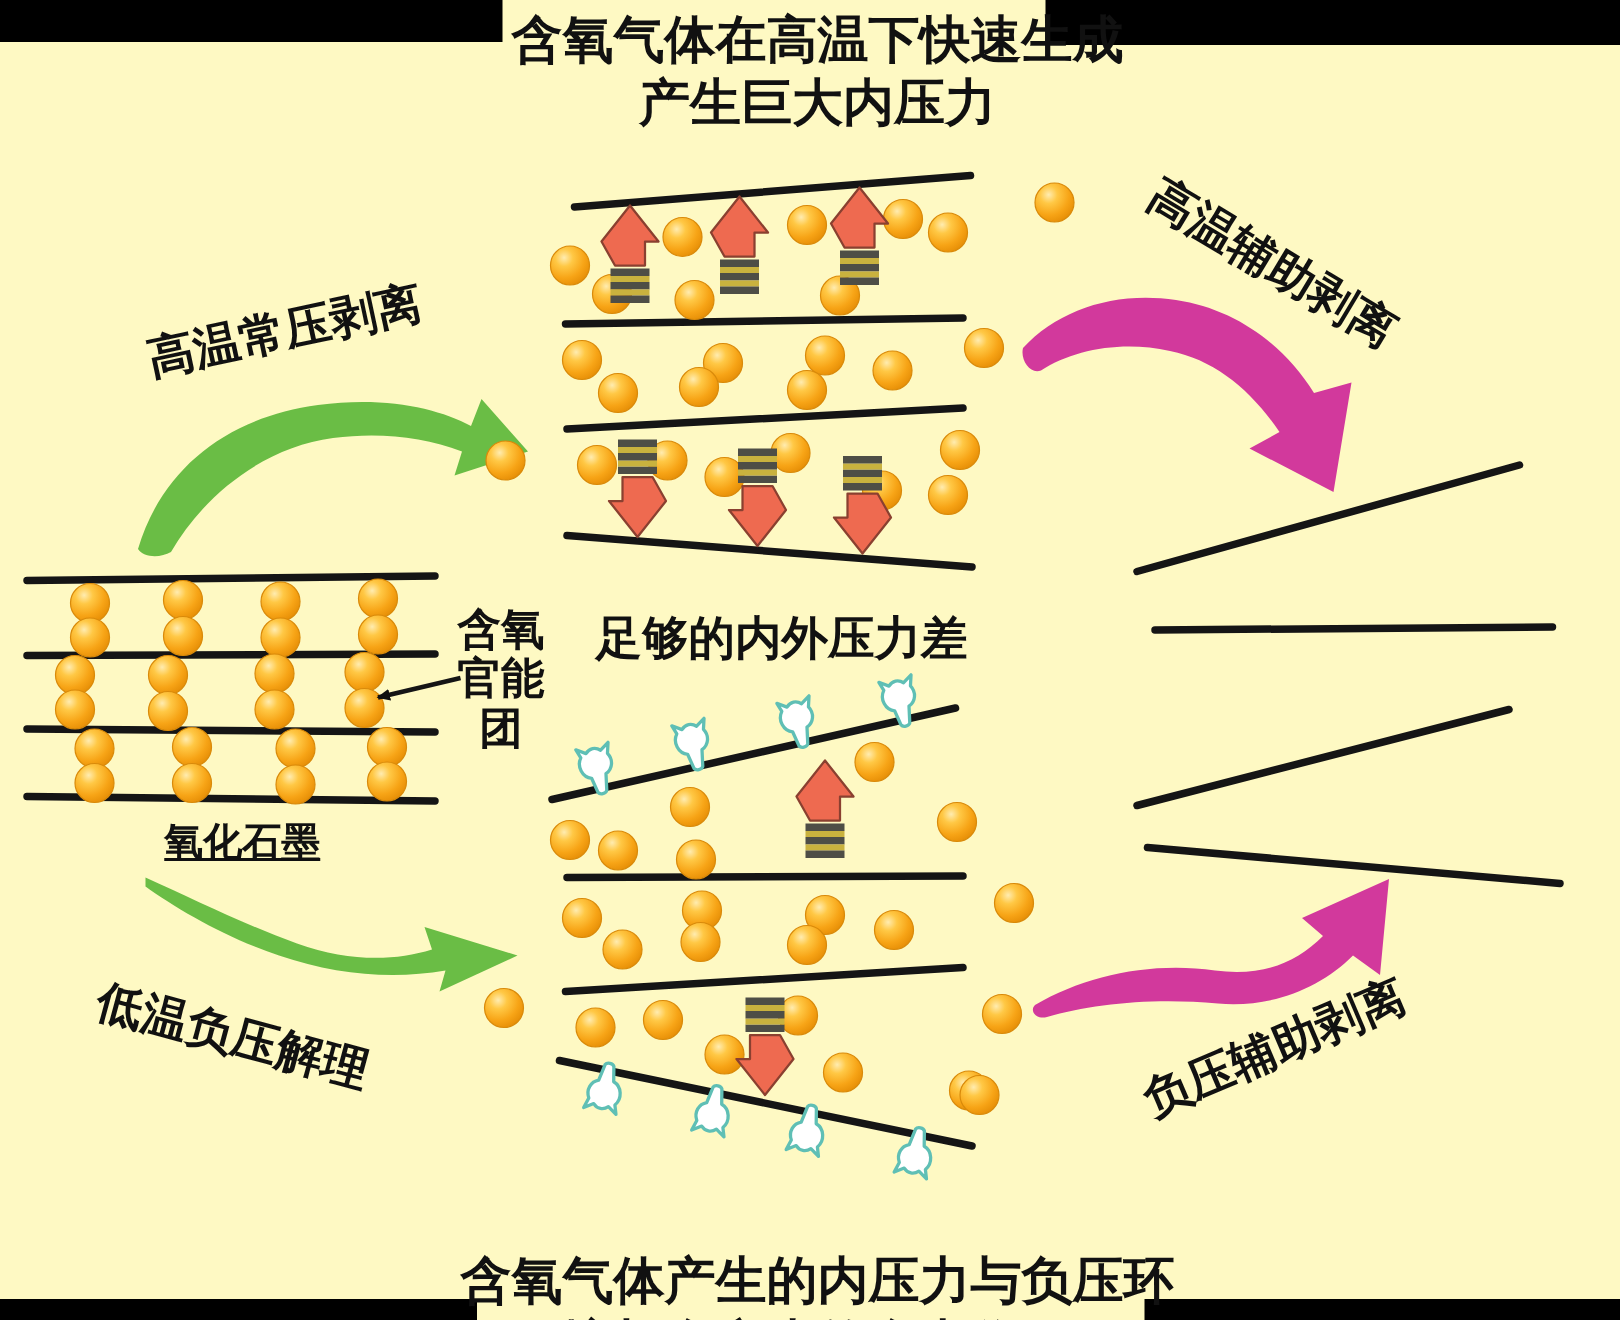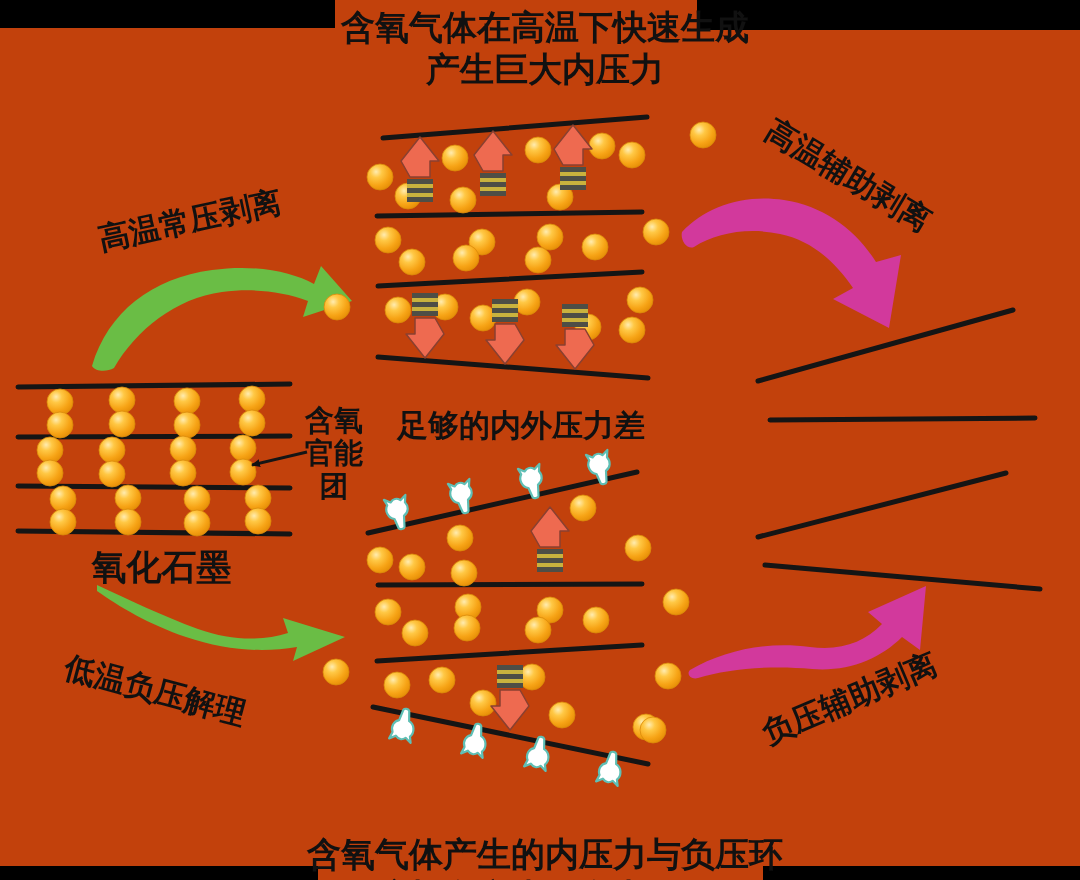--- a/index.html
+++ b/index.html
@@ -1,32 +1,32 @@
 <!DOCTYPE html>
 <html><head>
 <meta charset="utf-8">
 <style>
   html,body{margin:0;padding:0;background:#fff;}
-  .stage{position:relative;width:1080px;height:880px;background:#c2410c;overflow:hidden;
+  .stage{position:relative;width:1080px;height:880px;background:#fef9c3;overflow:hidden;
          font-family:"Liberation Sans","DejaVu Sans",sans-serif;}
   .bar{position:absolute;background:#000;}
   .bar.tl{left:0;top:0;width:335px;height:28px;}
   .bar.tr{left:697px;top:0;width:383px;height:30px;}
   .bar.bl{left:0;top:866px;width:318px;height:14px;}
   .bar.br{left:763px;top:866px;width:317px;height:14px;}
   svg.layer{position:absolute;left:0;top:0;width:1080px;height:880px;}
   .txt{position:absolute;color:#111;font-weight:bold;white-space:pre-line;
        text-align:center;line-height:1.22;}
   .title{left:290px;top:6px;width:510px;font-size:34px;line-height:42px;}
   .caption-bottom{left:285px;top:833px;width:520px;font-size:34px;line-height:42px;text-align:center;}
   .lbl-htap{left:80px;top:202px;width:220px;font-size:31px;transform:rotate(-12deg);}
   .lbl-ltnp{left:45px;top:672px;width:220px;font-size:31px;transform:rotate(15deg);}
   .lbl-hta{left:738px;top:157px;width:220px;font-size:31px;transform:rotate(31deg);}
   .lbl-npa{left:740px;top:680px;width:220px;font-size:31px;transform:rotate(-23deg);}
-  .lbl-go{left:84px;top:546px;width:155px;font-size:35px;}
+  .lbl-go{left:84px;top:546px;width:155px;font-size:26px;text-decoration:underline;}
   .lbl-fg{left:297px;top:404px;width:74px;font-size:29px;line-height:33px;}
   .lbl-pd{left:396px;top:407px;width:250px;font-size:31px;}
   .lbl-gr{left:818px;top:441px;width:110px;font-size:35px;}
 </style>
 </head>
 <body>
 
 <div class="stage">
 
   <div class="bar tl"></div>

